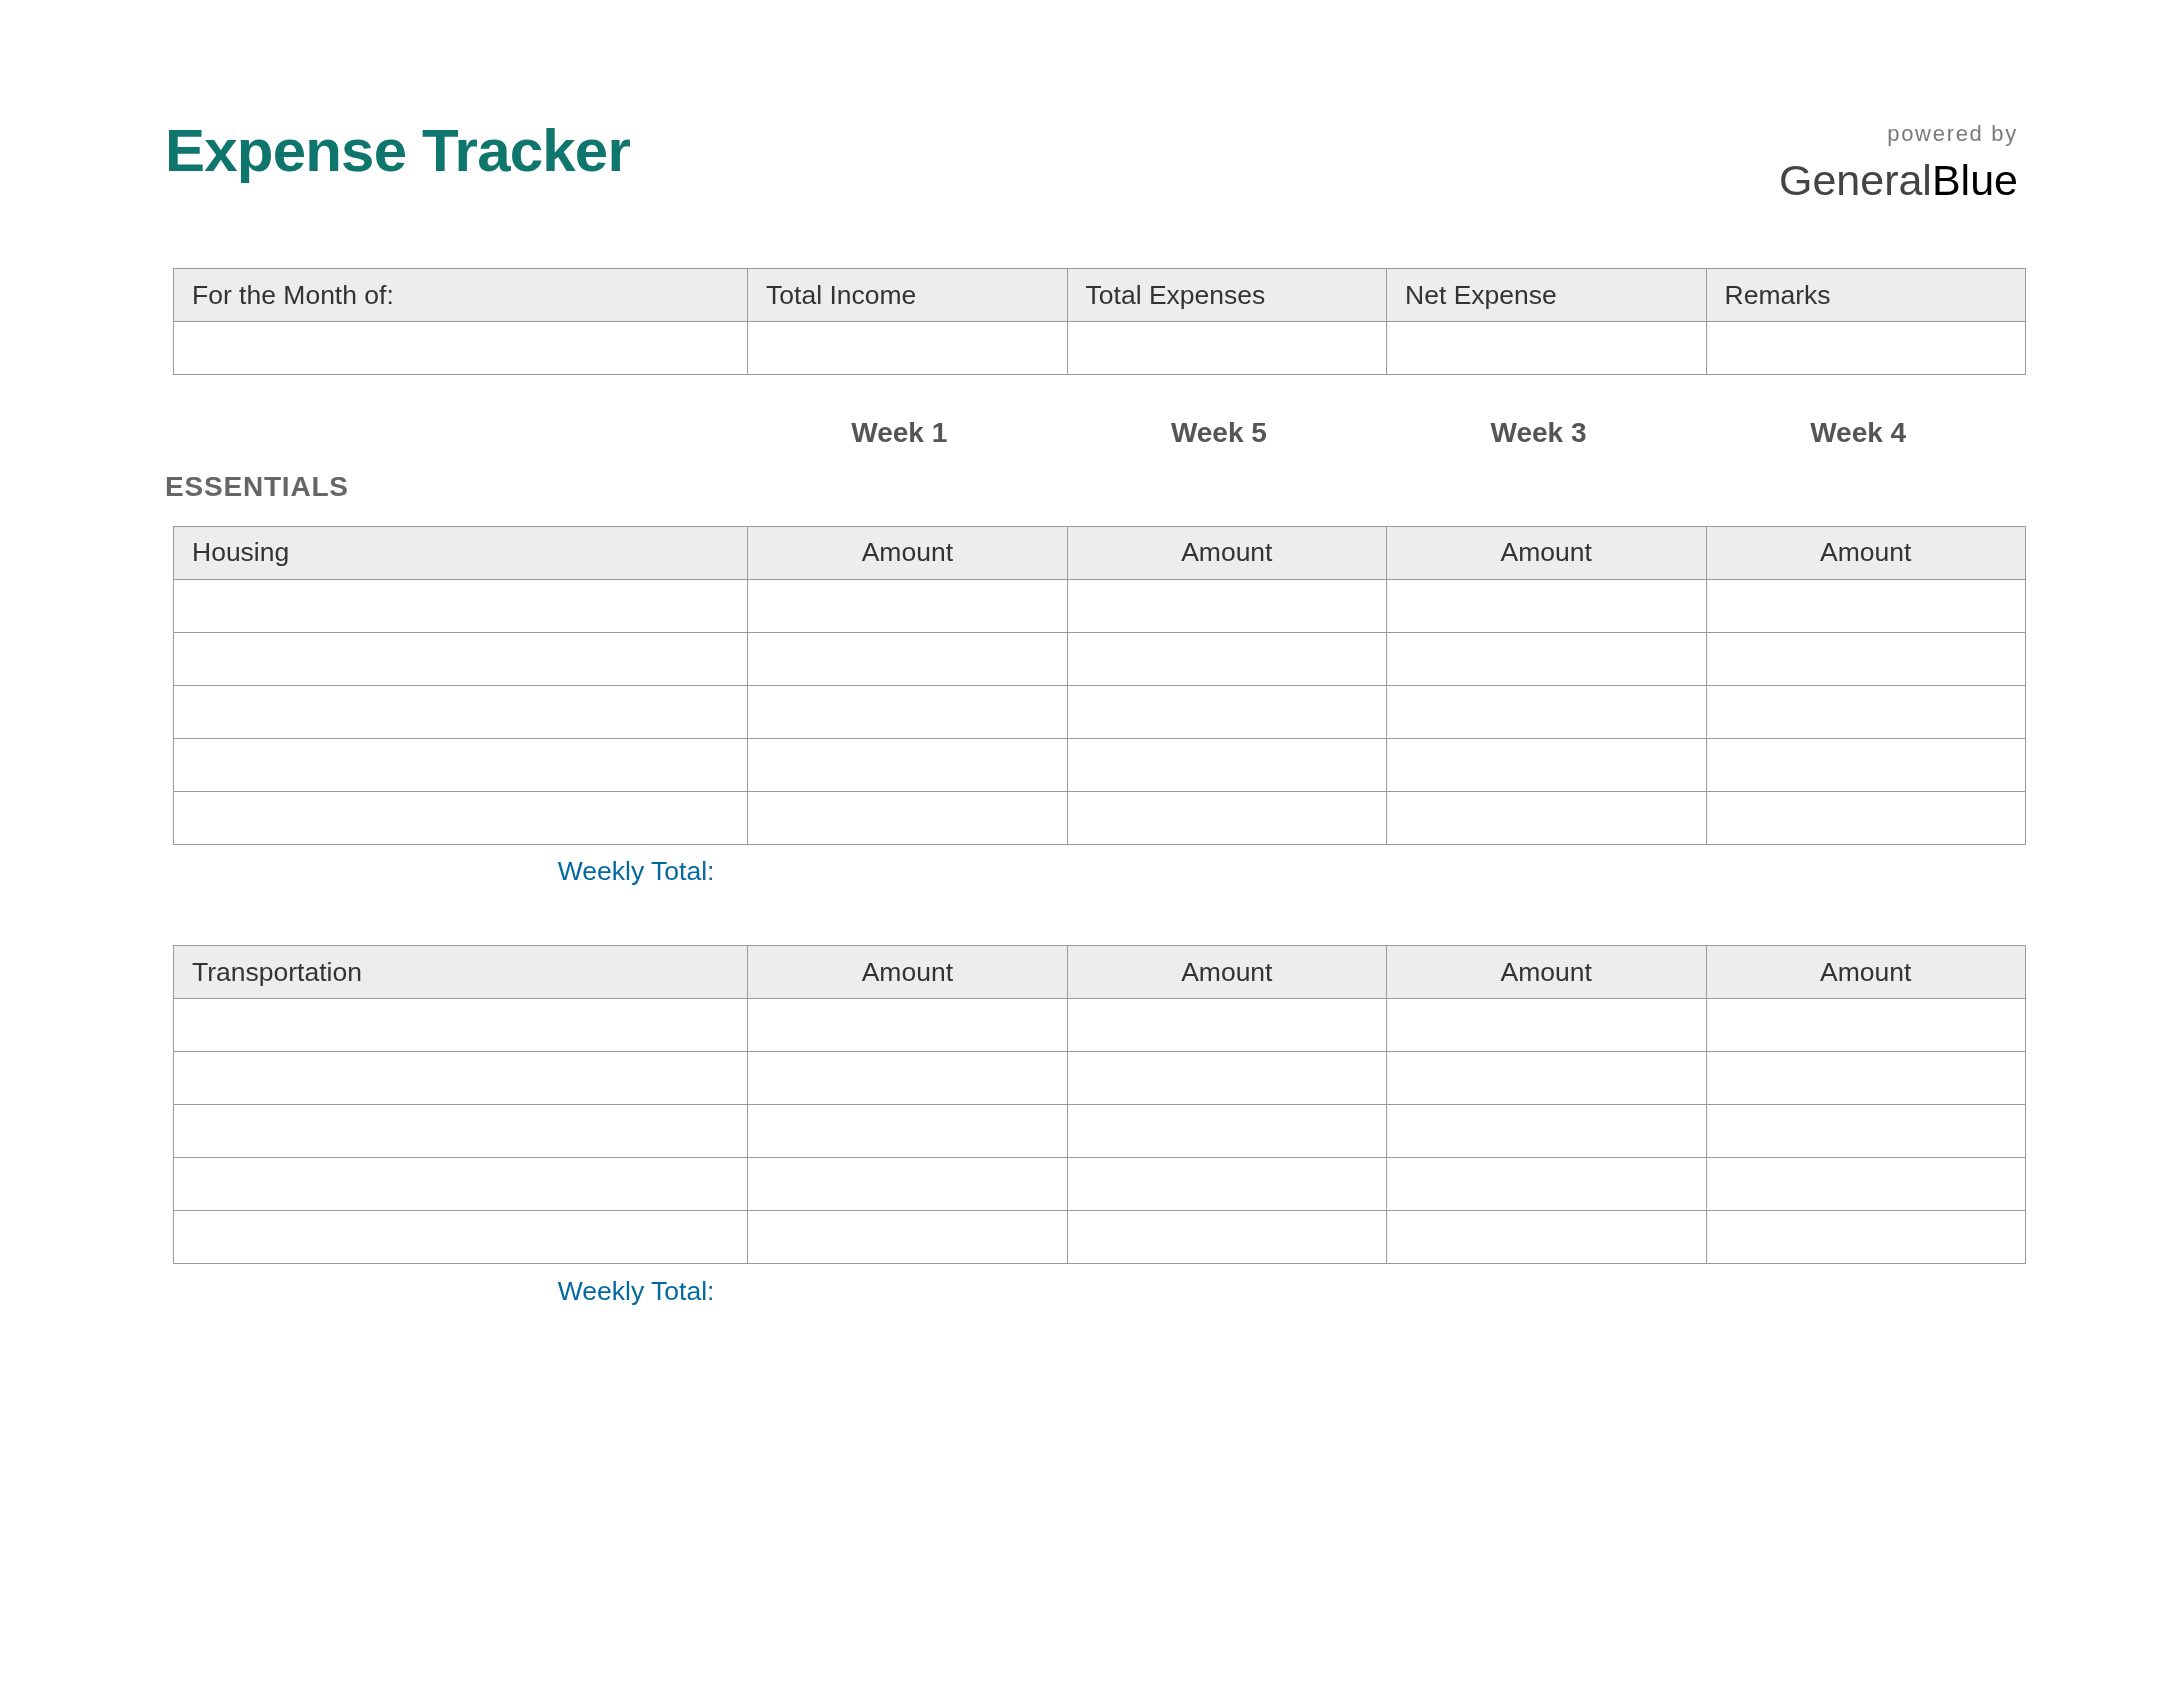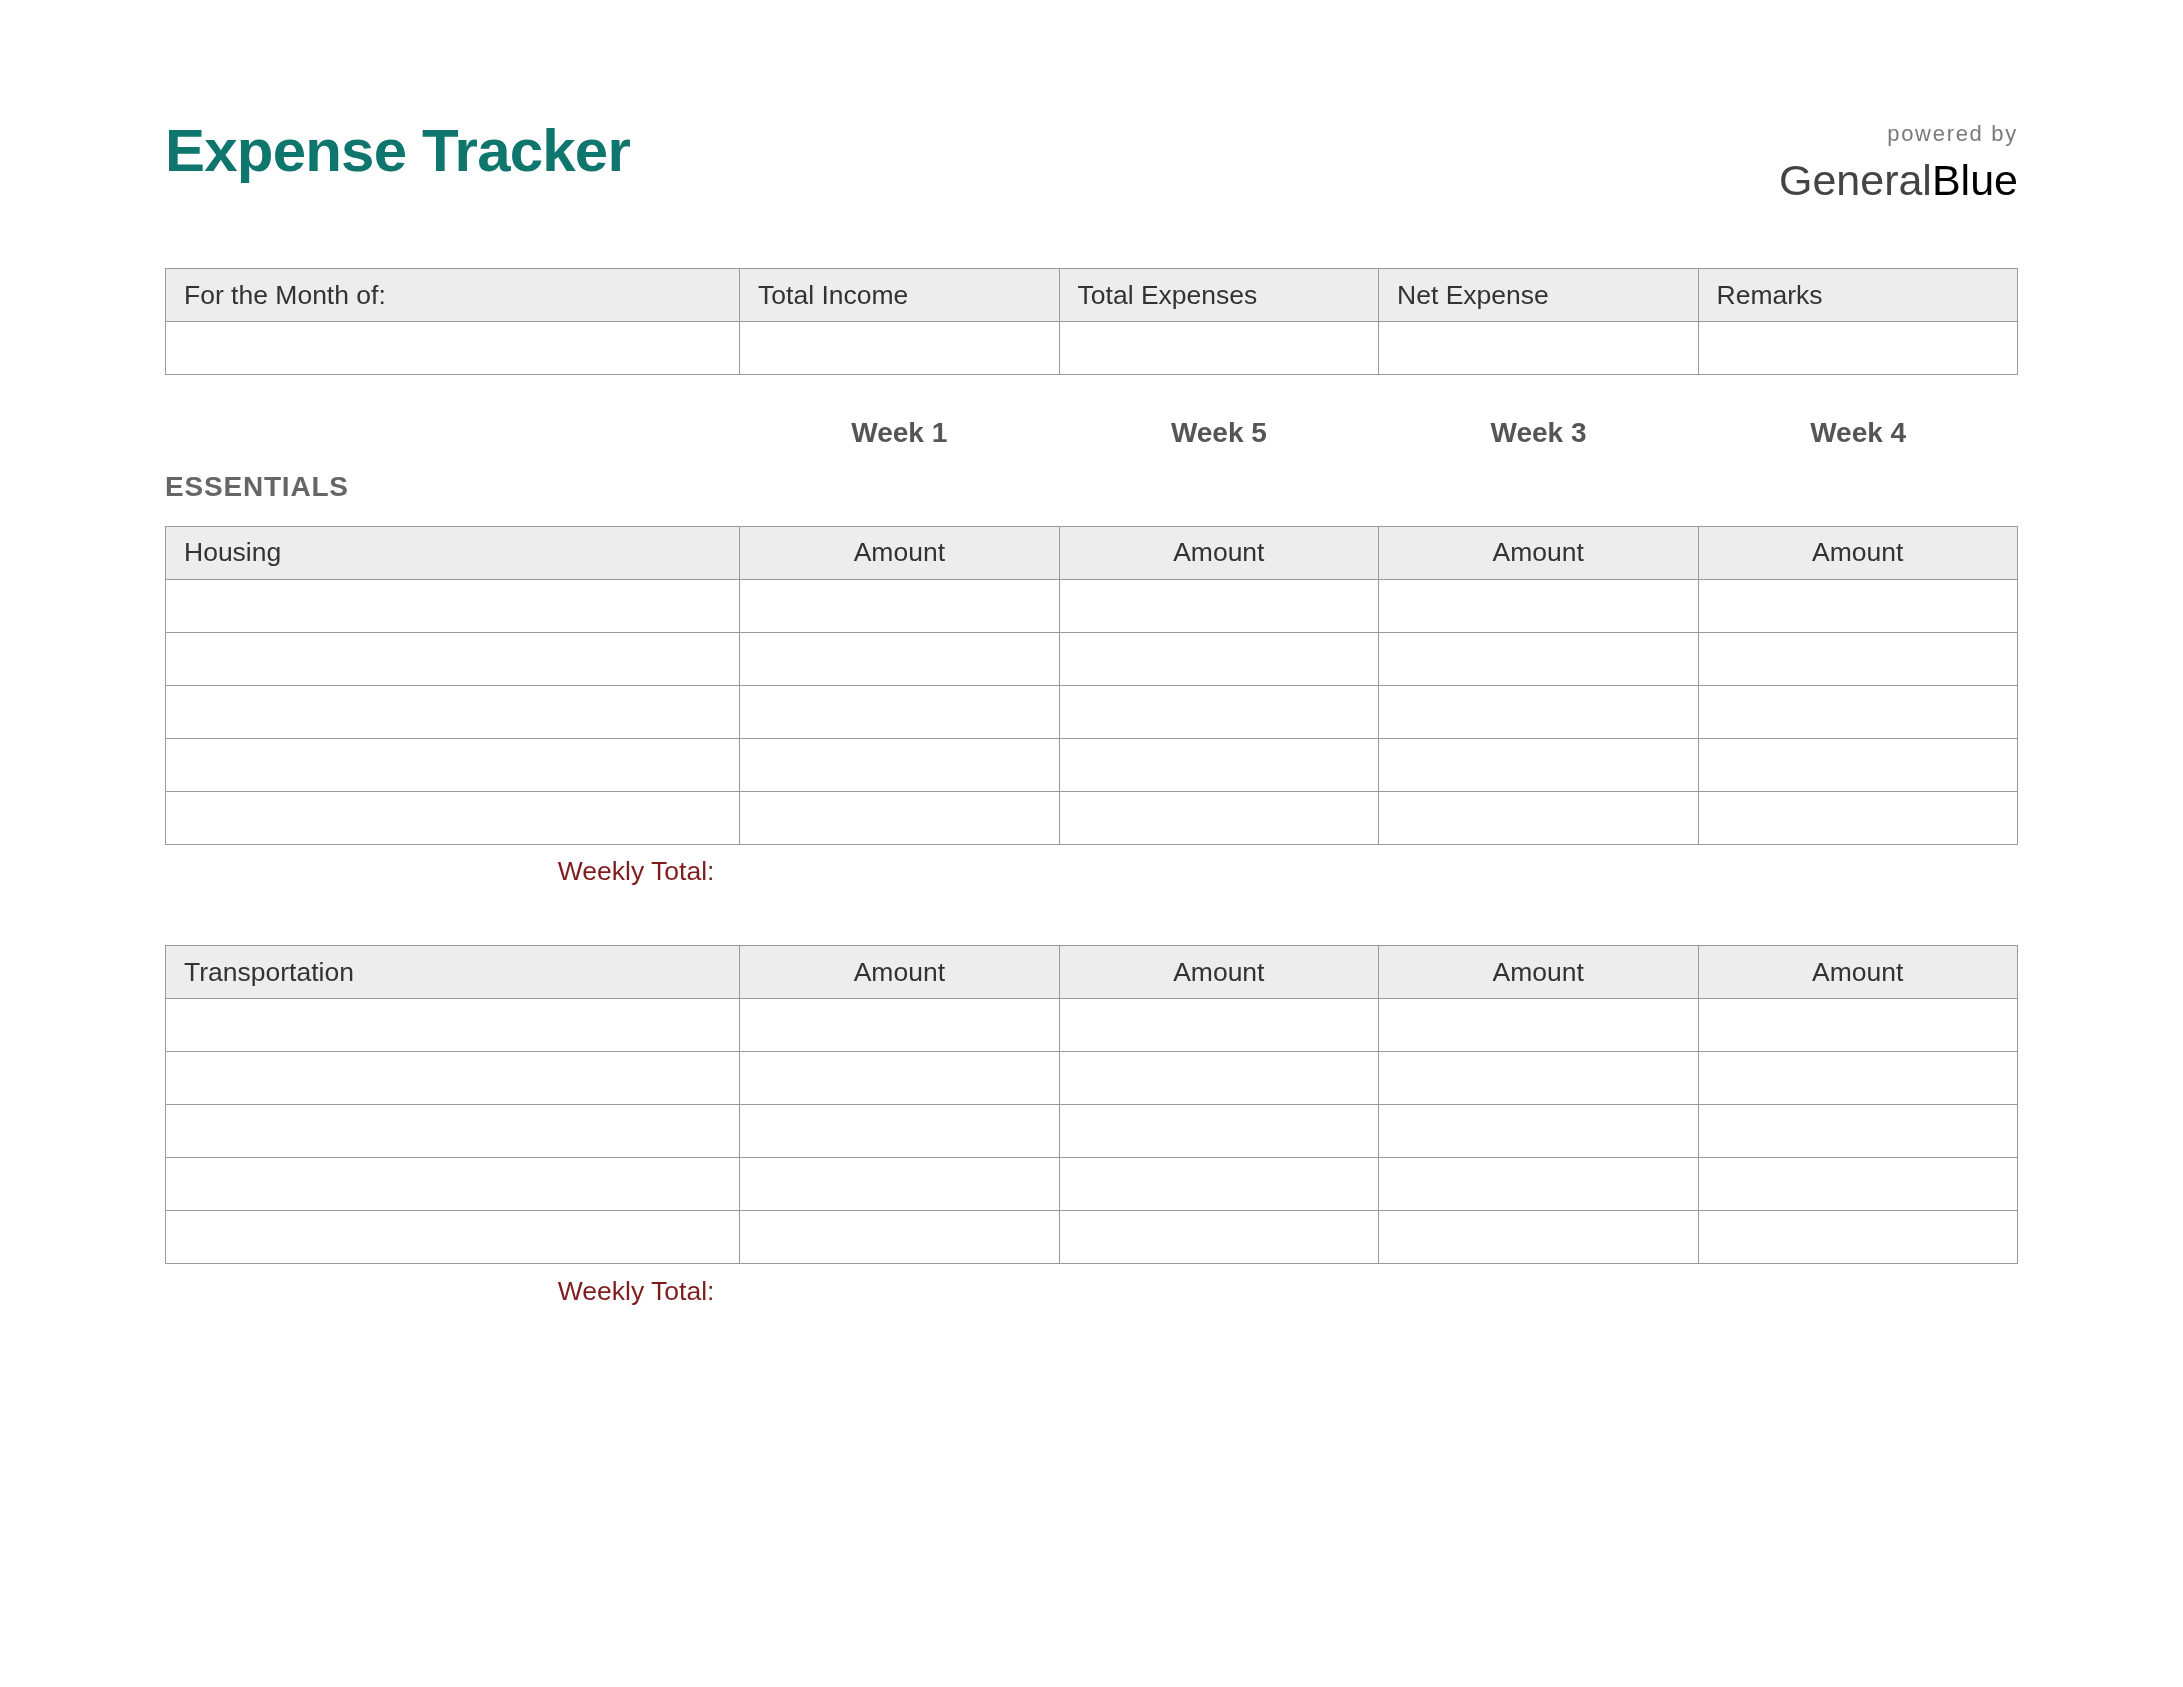--- a/index.html
+++ b/index.html
@@ -38,20 +38,21 @@
     font-weight: 400;
     line-height: 1;
   }
   .brand-general { color: #444; }
   .brand-blue { color: #000000; }
 
   table {
     width: 100%;
     border-collapse: collapse;
     table-layout: fixed;
+    margin-left: 8px;
   }
   table td, table th {
     border: 1.7px solid #9a9a9a;
     height: 53px;
     font-size: 26.5px;
     font-weight: 400;
     color: #333;
     padding: 0 18px;
     vertical-align: middle;
   }
@@ -90,21 +91,21 @@
   .cat-table th {
     background: #ededed;
     text-align: center;
     font-weight: 400;
   }
   .cat-table th.left { text-align: left; }
   .cat-table td { background: #fff; }
 
   .weekly-total {
     font-size: 26.5px;
-    color: #7f1d1d;
+    color: #0369a1;
     padding: 11.6px 0 0 0;
     width: 31%;
     text-align: right;
     padding-right: 25px;
   }
 
   .cat-block { margin-bottom: 58px; }
 </style>
 </head>
 <body>

